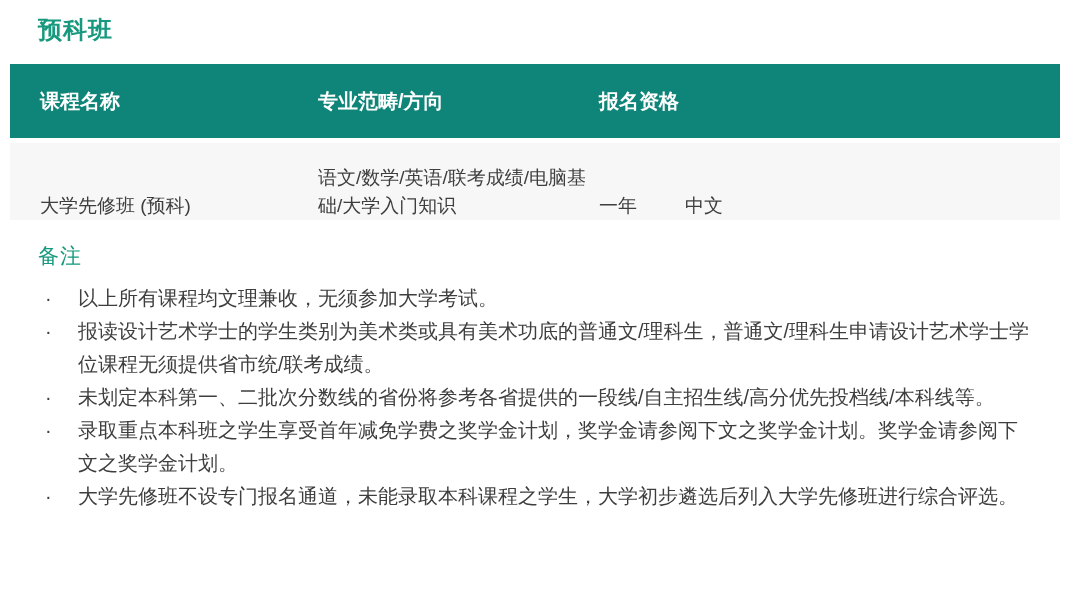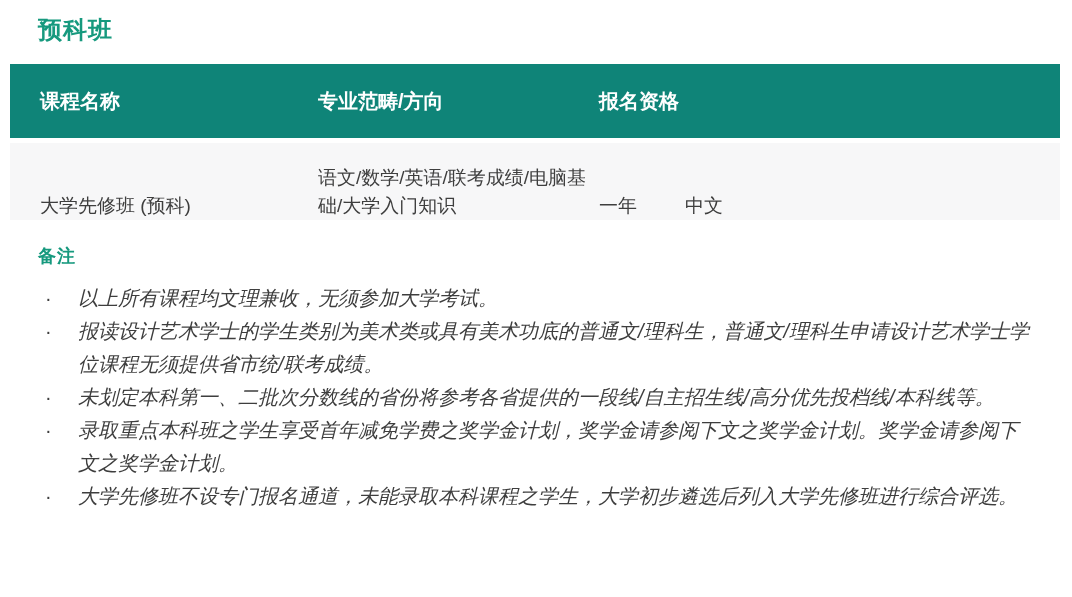--- a/index.html
+++ b/index.html
@@ -44,39 +44,39 @@
   .cell{white-space:pre-line;}
   .c1{width:278px;padding-left:30px;}
   .c2{width:281px;padding-right:10px;margin-left:30px;}
   .c3{width:86px;}
   .c4{width:82px;}
   .c5{flex:1;padding-right:16px;}
 
   
   .notes-title{
     margin:20px 0 0 38px;
-    font-size:18px;line-height:32px;font-weight:700;
+    font-size:21px;line-height:32px;font-weight:400;
     color:var(--heading-teal);
     letter-spacing:1px;
   }
   .notes-list{
     margin:10px 36px 0 38px;padding:0;list-style:none;
   }
   .note-item{
     display:flex;align-items:flex-start;
     font-size:20px;line-height:33px;
     color:var(--body-text);
   }
   .bullet{
     flex:0 0 40px;
     padding-left:7px;
     font-size:20px;line-height:33px;
     color:var(--body-text);
   }
-  .note-text{flex:1;font-style:italic;}
+  .note-text{flex:1;}
 </style>
 </head>
 <body>
 
 <div class="page">
 
   <h1 class="page-title">预科班</h1>
 
   <div class="table">
     <div class="thead">

